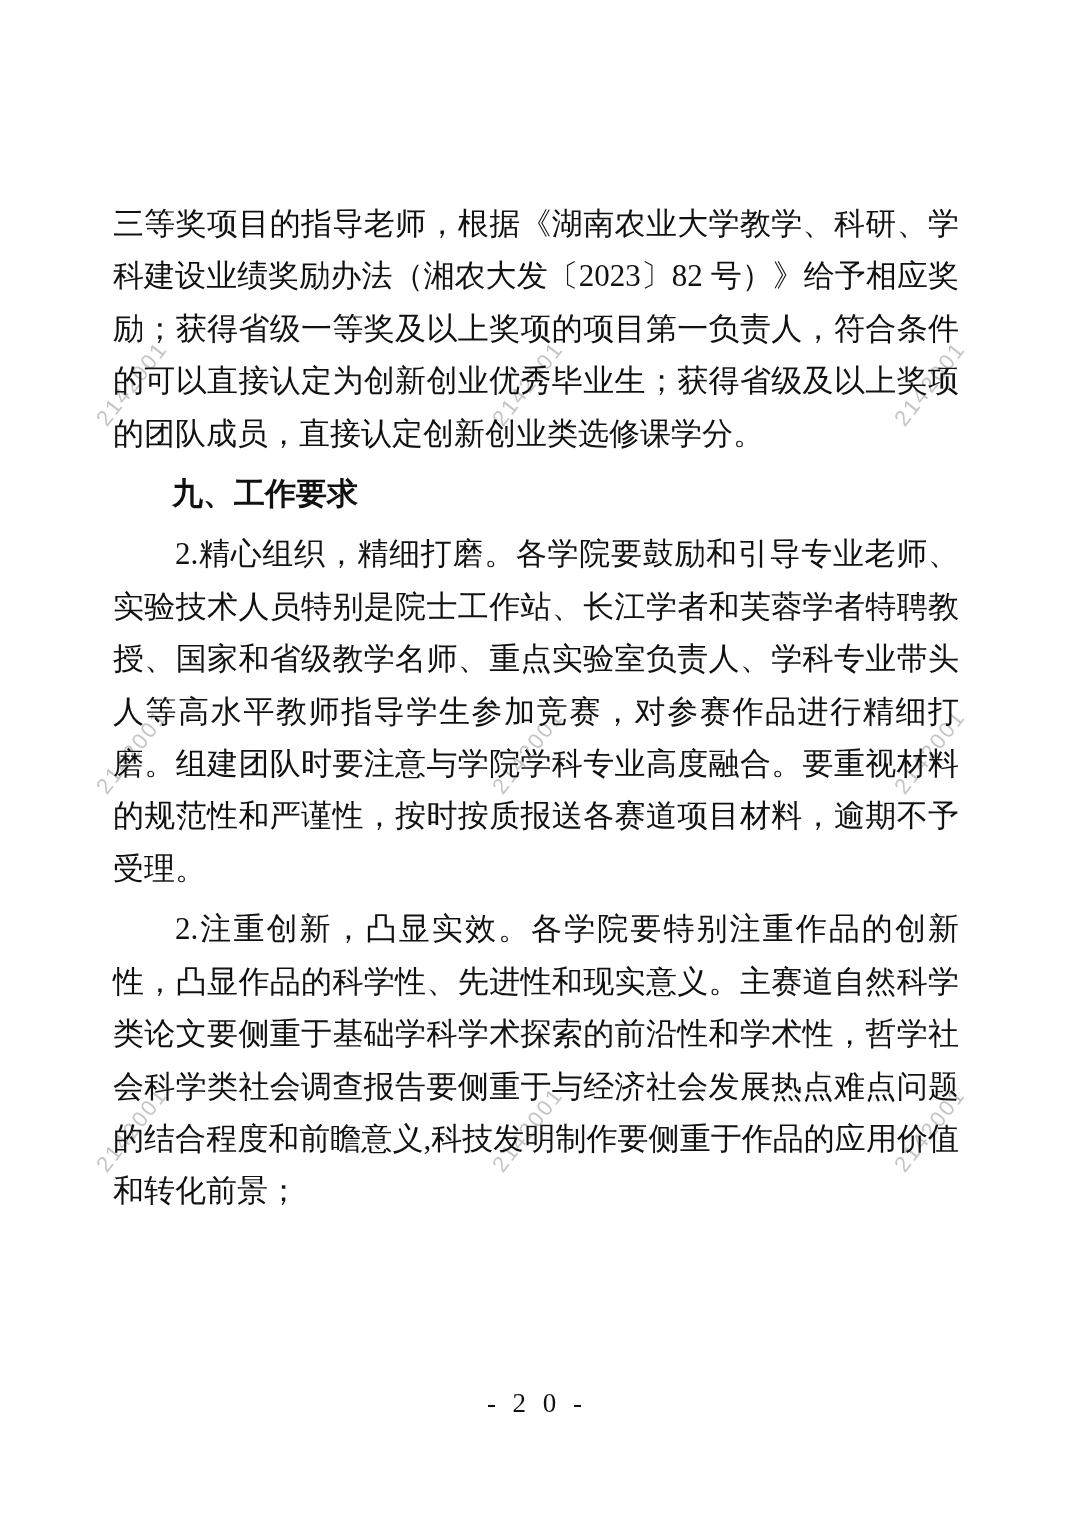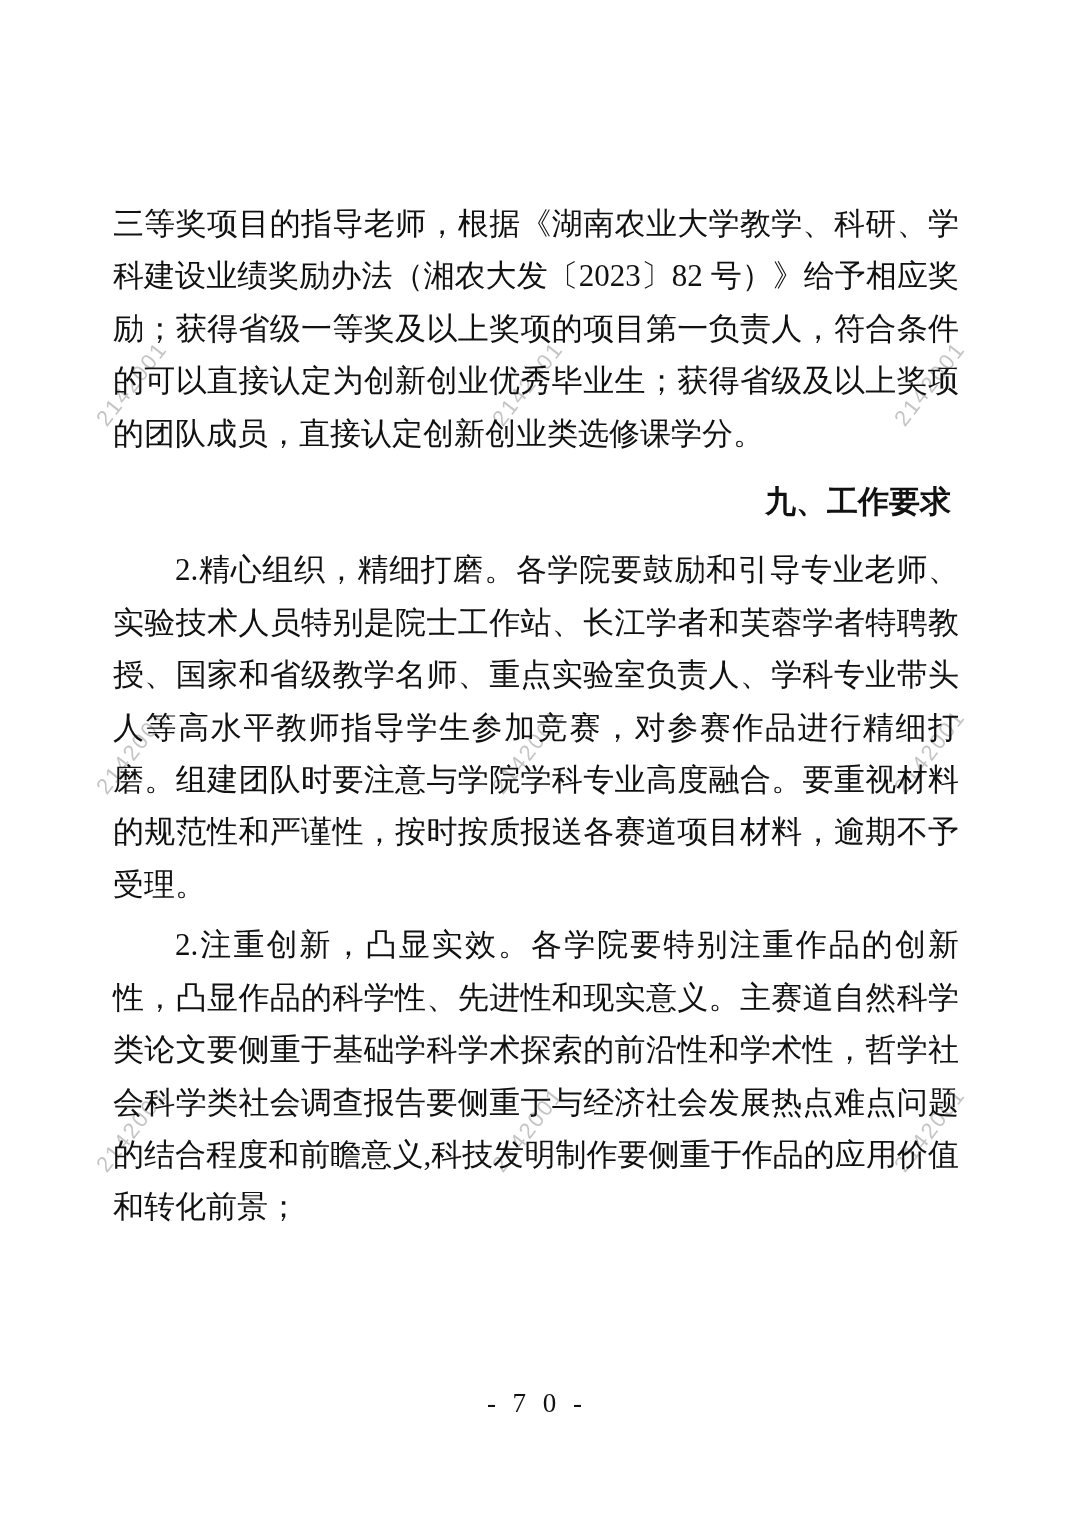--- a/index.html
+++ b/index.html
@@ -28,27 +28,27 @@
     top: 190px;
     width: 862px;
     font-size: 31px;
     line-height: 52.4px;
     text-align: justify;
     text-justify: inter-ideograph;
   }
   .para { margin: 8px; text-indent: 2em; word-break: break-all; }
   .para.no-indent { text-indent: 0; }
   .heading {
-    margin: 16px;
+    margin: 5px;
     text-indent: 2em;
     font-family: "Liberation Sans", "DejaVu Sans", sans-serif;
     font-weight: bold;
     font-size: 31px;
     line-height: 52.4px;
-    text-align: right;
+    text-align: left;
   }
   .footer {
     position: absolute;
     left: 0;
     right: 0;
     top: 1388px;
     text-align: center;
     font-family: "Liberation Serif", "DejaVu Serif", serif;
     font-size: 27px;
     letter-spacing: 5px;
@@ -76,15 +76,15 @@
     <p class="para no-indent">三等奖项目的指导老师，根据《湖南农业大学教学、科研、学科建设业绩奖励办法（湘农大发〔2023〕82 号）》给予相应奖励；获得省级一等奖及以上奖项的项目第一负责人，符合条件的可以直接认定为创新创业优秀毕业生；获得省级及以上奖项的团队成员，直接认定创新创业类选修课学分。</p>
 
     <h2 class="heading">九、工作要求</h2>
 
 
     <p class="para">2.精心组织，精细打磨。各学院要鼓励和引导专业老师、实验技术人员特别是院士工作站、长江学者和芙蓉学者特聘教授、国家和省级教学名师、重点实验室负责人、学科专业带头人等高水平教师指导学生参加竞赛，对参赛作品进行精细打磨。组建团队时要注意与学院学科专业高度融合。要重视材料的规范性和严谨性，按时按质报送各赛道项目材料，逾期不予受理。</p>
 
     <p class="para">2.注重创新，凸显实效。各学院要特别注重作品的创新性，凸显作品的科学性、先进性和现实意义。主赛道自然科学类论文要侧重于基础学科学术探索的前沿性和学术性，哲学社会科学类社会调查报告要侧重于与经济社会发展热点难点问题的结合程度和前瞻意义,科技发明制作要侧重于作品的应用价值和转化前景；</p>
   </main>
 
-  <div class="footer">- 7 0 -</div>
+  <div class="footer">- 2 0 -</div>
 
 </div>
 
 </body></html>

